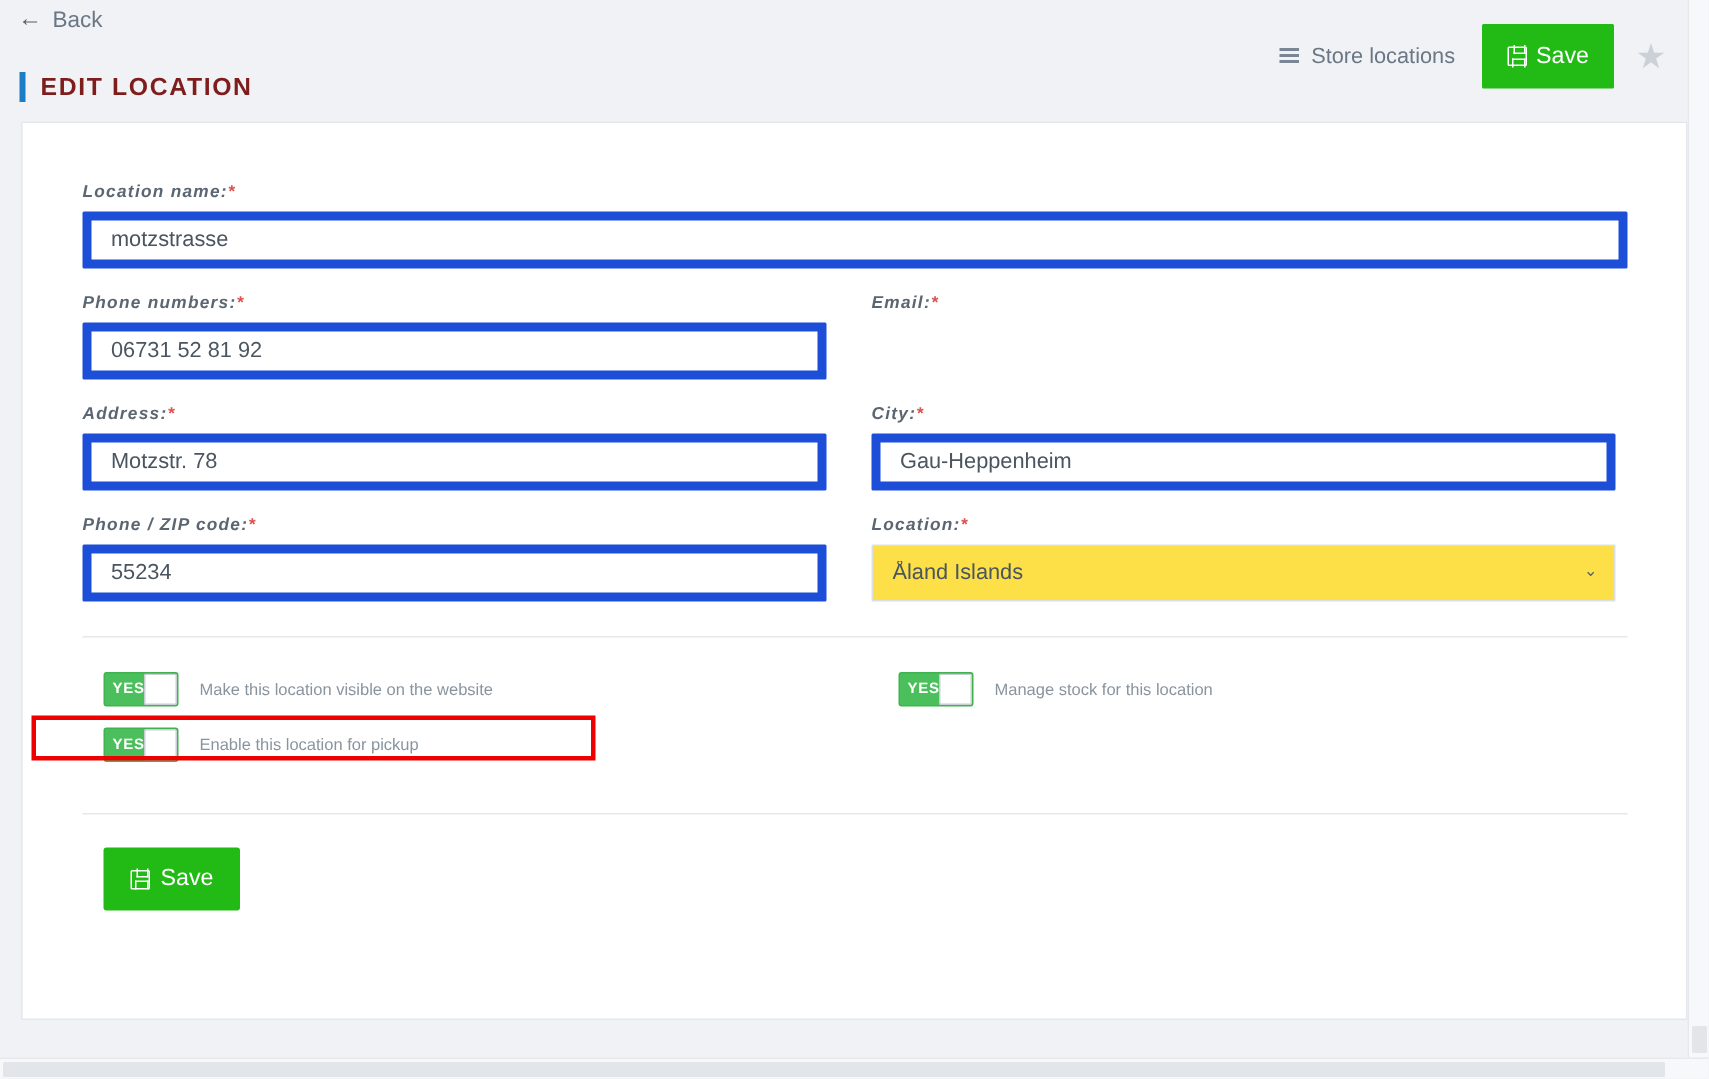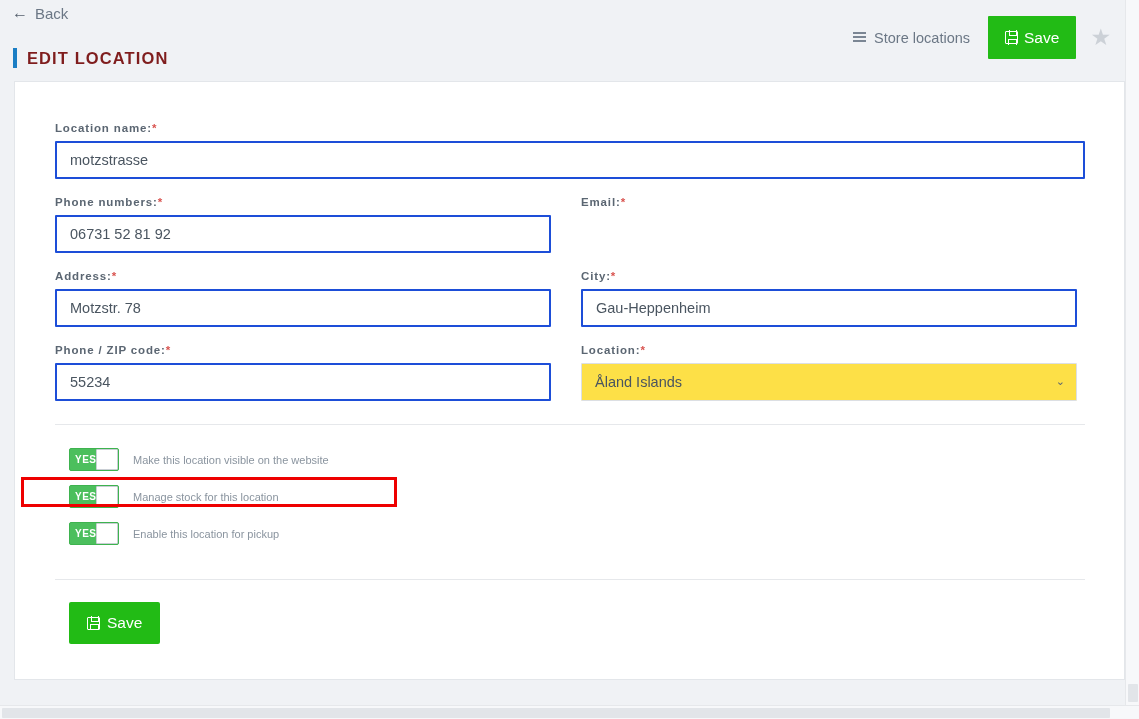--- a/index.html
+++ b/index.html
@@ -182,27 +182,28 @@
     width: 1030px;
   }
 
   .field-label {
     font-size: 11.5px;
     font-weight: bold;
     letter-spacing: 0.85px;
     color: #5b6672;
     margin-bottom: 7px;
     white-space: nowrap;
+    font-style: italic;
   }
   .req { color: #d9534f; font-weight: bold; }
 
   .input {
     width: 100%;
     height: 38px;
-    border: 2px solid #1d4ed8;
+    border: 6px solid #1d4ed8;
     background: #ffffff;
     font-size: 14.5px;
     color: #4a5560;
     padding: 0 13px;
     font-family: "Liberation Sans", sans-serif;
     border-radius: 1px;
     outline: none;
   }
 
   .row {
@@ -246,21 +247,20 @@
   }
 
   
   .toggles {
     position: relative;
     margin-top: 20px;
   }
   .toggle-grid {
     display: flex;
     flex-wrap: wrap;
-    flex-direction: column;
   }
   .toggle-row {
     display: flex;
     align-items: center;
     gap: 14px;
     height: 29px;
     margin-bottom: 8px;
   }
   .toggle-col-left { width: 530px; padding-left: 14px; }
   .toggle-col-right { width: 470px; padding-left: 14px; }

